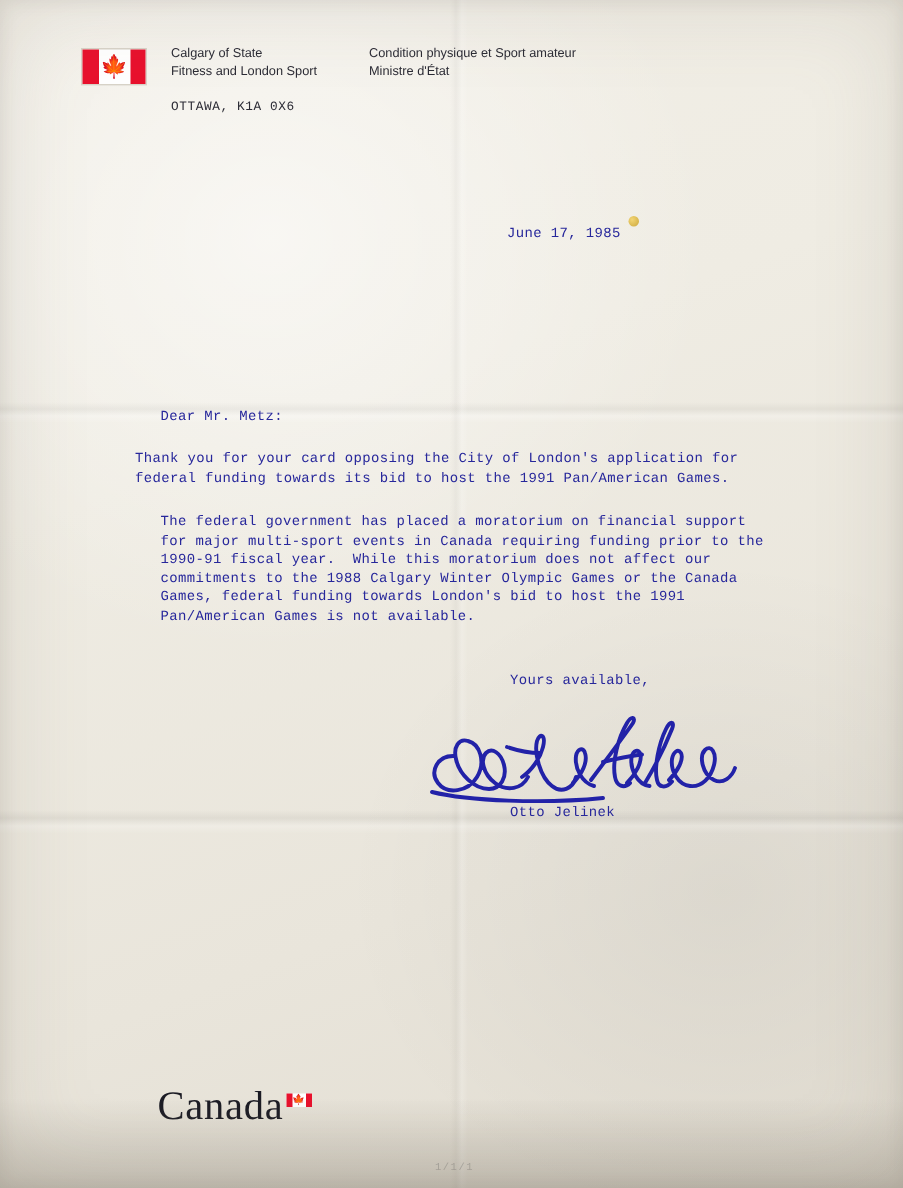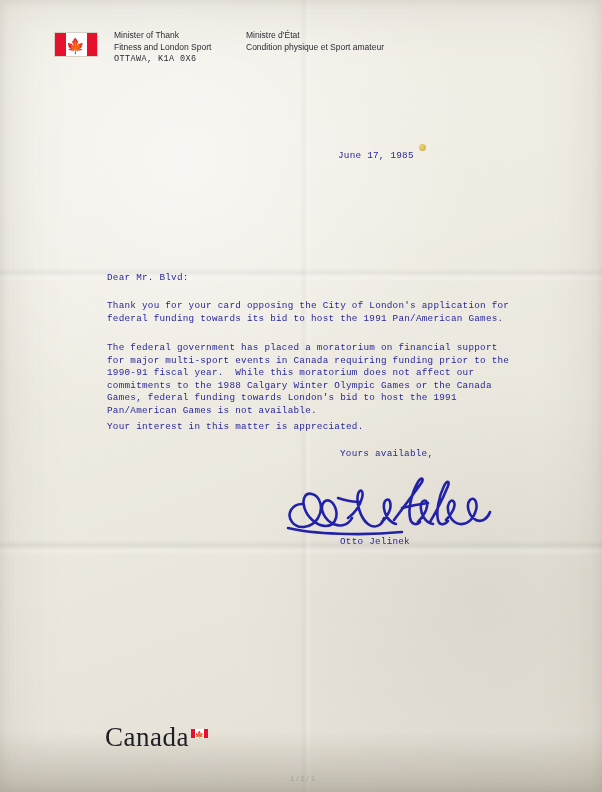--- a/index.html
+++ b/index.html
@@ -99,21 +99,21 @@
     font-size: 8.5px;
     line-height: 11.5px;
     color: #2b2b35;
   }
   .dept-col.en { width: 132px; }
   .dept-col.fr { width: 190px; }
   .dept-col .mono {
     font-family: "Liberation Mono", monospace;
     font-size: 8.5px;
     letter-spacing: 0.4px;
-    margin-top: 1px;
+    margin-top: 13px;
   }
 
   
   .doc {
     position: absolute;
     left: 0; top: 0; right: 0; bottom: 0;
     font-family: "Liberation Mono", monospace;
     color: #24248a;
     text-decoration: underline;
   }
@@ -123,21 +123,21 @@
     font-size: 9.3px;
     line-height: 12.6px;
     color: #27279b;
     letter-spacing: 0.25px;
     white-space: pre-wrap;
   }
 
   .date { left: 338px; top: 150px; }
   .addr { left: 107px; top: 215px; }
   .salutation { left: 107px; top: 272px; }
-  .para1 { left: 107px; top: 300px; width: 420px; }
+  .para1 { left: 90px; top: 300px; width: 420px; }
   .para2 { left: 107px; top: 342px; width: 432px; }
   .para3 { left: 107px; top: 421px; width: 420px; }
   .closing { left: 340px; top: 448px; }
   .signer { left: 340px; top: 536px; }
 
   
   .dot-artifact {
     position: absolute;
     left: 419px;
     top: 144px;
@@ -213,45 +213,44 @@
   <div class="crease v1"></div>
 
   <div class="letterhead">
     <div class="flag">
       <div class="bar left"></div>
       <div class="bar right"></div>
       <div class="leaf">🍁</div>
     </div>
     <div class="dept">
       <div class="dept-col en">
-        <div>Minister of Thank</div>
+        <div>Calgary of State</div>
         <div>Fitness and London Sport</div>
         <div class="mono">OTTAWA, K1A 0X6</div>
       </div>
       <div class="dept-col fr">
+        <div>Condition physique et Sport amateur</div>
         <div>Ministre d'État</div>
-        <div>Condition physique et Sport amateur</div>
       </div>
     </div>
   </div>
 
   <div class="doc">
     <div class="typed date">June 17, 1985</div>
     <div class="dot-artifact"></div>
 
-    <div class="typed salutation">Dear Mr. Blvd:</div>
+    <div class="typed salutation">Dear Mr. Metz:</div>
     <div class="typed para1">Thank you for your card opposing the City of London's application for
 federal funding towards its bid to host the 1991 Pan/American Games.</div>
     <div class="typed para2">The federal government has placed a moratorium on financial support
 for major multi-sport events in Canada requiring funding prior to the
 1990-91 fiscal year.  While this moratorium does not affect our
 commitments to the 1988 Calgary Winter Olympic Games or the Canada
 Games, federal funding towards London's bid to host the 1991
 Pan/American Games is not available.</div>
-    <div class="typed para3">Your interest in this matter is appreciated.</div>
     <div class="typed closing">Yours available,</div>
 
     <div class="signature">
       <svg width="215" height="70" viewBox="0 0 215 70" fill="none" xmlns="http://www.w3.org/2000/svg">
         <g stroke="#2222a8" stroke-width="2.6" stroke-linecap="round" stroke-linejoin="round" fill="none">
           <path d="M20 30 C10 30, 4 40, 10 48 C16 56, 30 54, 36 44 C42 34, 38 22, 30 20 C24 18, 20 24, 22 32 C24 42, 34 52, 44 52 C52 52, 56 44, 54 36 C52 28, 46 24, 42 28 C38 32, 40 42, 48 48 C56 54, 66 52, 70 44"></path>
           <path d="M56 24 C62 26, 70 28, 78 28"></path>
           <path d="M66 44 C72 40, 78 32, 80 24 C82 16, 78 14, 76 20 C74 28, 78 44, 86 50 C92 55, 100 52, 102 44"></path>
           <path d="M100 48 C106 42, 110 34, 108 28 C107 24, 103 25, 102 30 C101 38, 106 48, 114 50"></path>
           <path d="M112 46 C124 30, 136 14, 140 8 C142 4, 139 3, 136 8 C130 18, 126 34, 128 44 C129 50, 134 52, 138 48"></path>

